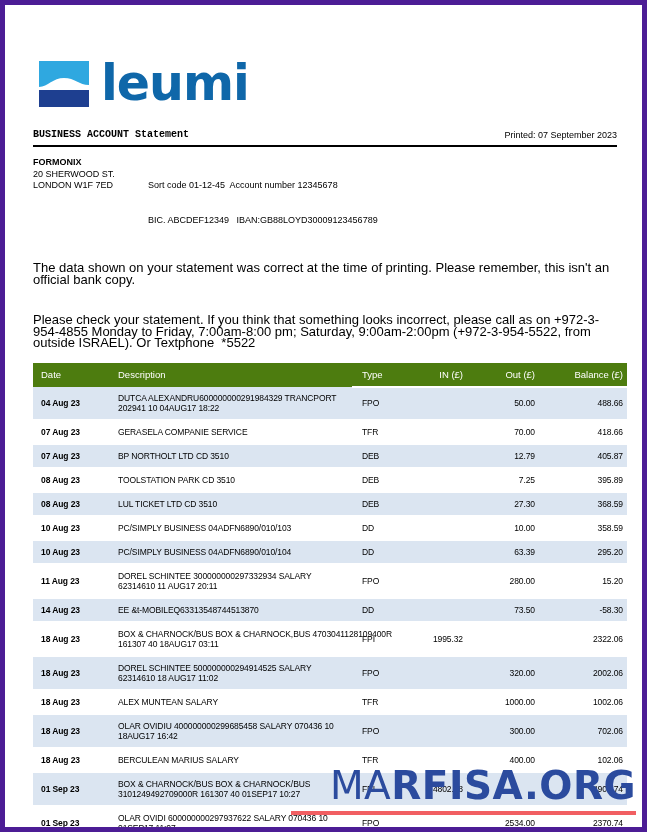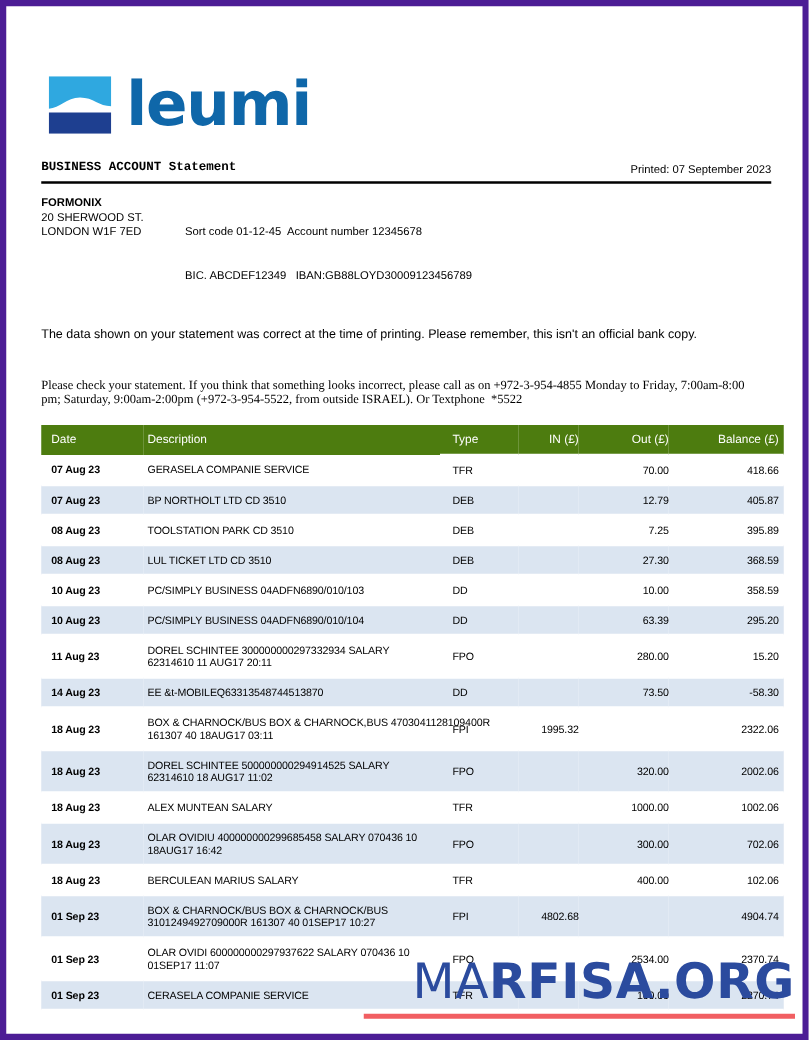--- a/index.html
+++ b/index.html
@@ -37,22 +37,22 @@
   .stmt-title { font-size: 10px; font-weight: 700; font-family: Liberation Mono, monospace; }
   .printed { font-size: 9px; }
   .header-rule { border: none; border-top: 2px solid #000; margin-top: 5px; }
 
   
   .account-grid { display: flex; margin-top: 10px; font-size: 9px; line-height: 11.5px; }
   .account-left { width: 115px; }
   .account-name { font-weight: 700; }
   .account-right { flex: 1; white-space: pre-wrap; }
 
-  .notice { font-size: 10px; line-height: 11.5px; margin-top: 13px; white-space: pre-wrap; }
-  .notice-check { margin-top: 29px; width: 574px; font-family: Liberation Serif, serif; }
+  .notice { font-size: 13px; line-height: 11.5px; margin-top: 13px; white-space: pre-wrap; }
+  .notice-check { margin-top: 29px; width: 574px; }
 
   
   table.txn {
     margin-top: 14px;
     width: 594px;
     border-collapse: collapse;
     table-layout: fixed;
   }
   .txn thead th {
     background: #4d7c0f;
@@ -147,20 +147,31 @@
         <tr>
             <th class="c0">Date</th>
             <th class="c1">Description</th>
             <th class="c2 u">Type</th>
             <th class="c3 num u">IN (£)</th>
             <th class="c4 num u">Out (£)</th>
             <th class="c5 num u">Balance (£)</th>
           </tr>
       </thead>
       <tbody>
+          <tr class="alt">
+            <td class="cell-date">04 Aug 23</td>
+            <td class="cell-desc">
+              <div>DUTCA ALEXANDRU600000000291984329 TRANCPORT</div>
+              <div>202941 10 04AUG17 18:22</div>
+            </td>
+            <td class="cell-type">FPO</td>
+            <td class="num cell-in"></td>
+            <td class="num cell-out">50.00</td>
+            <td class="num cell-balance">488.66</td>
+          </tr>
           <tr>
             <td class="cell-date">07 Aug 23</td>
             <td class="cell-desc">
               <div>GERASELA COMPANIE SERVICE</div>
             </td>
             <td class="cell-type">TFR</td>
             <td class="num cell-in"></td>
             <td class="num cell-out">70.00</td>
             <td class="num cell-balance">418.66</td>
           </tr>

